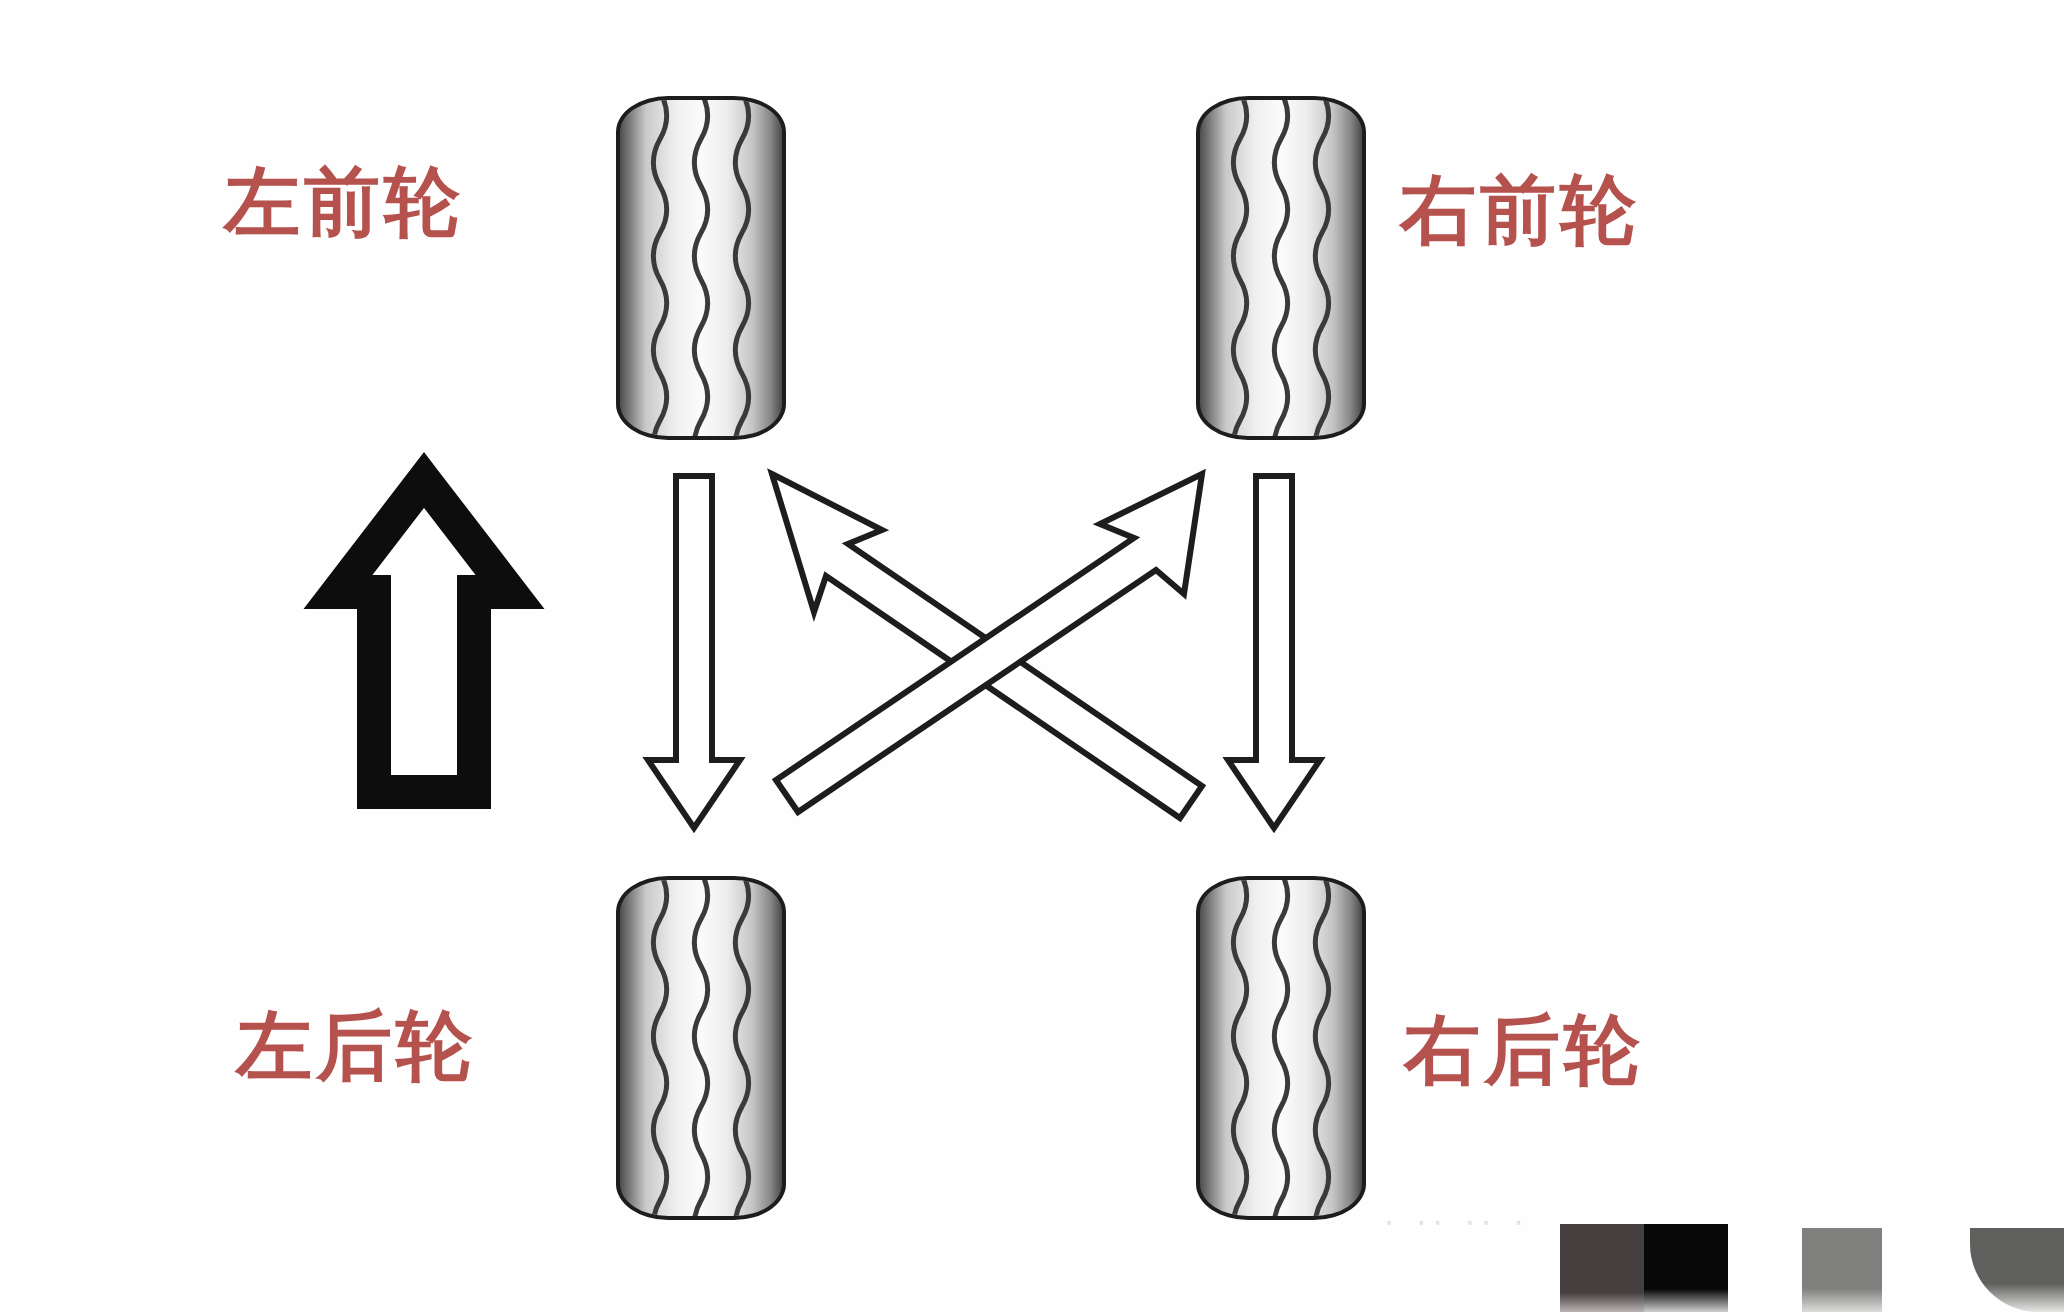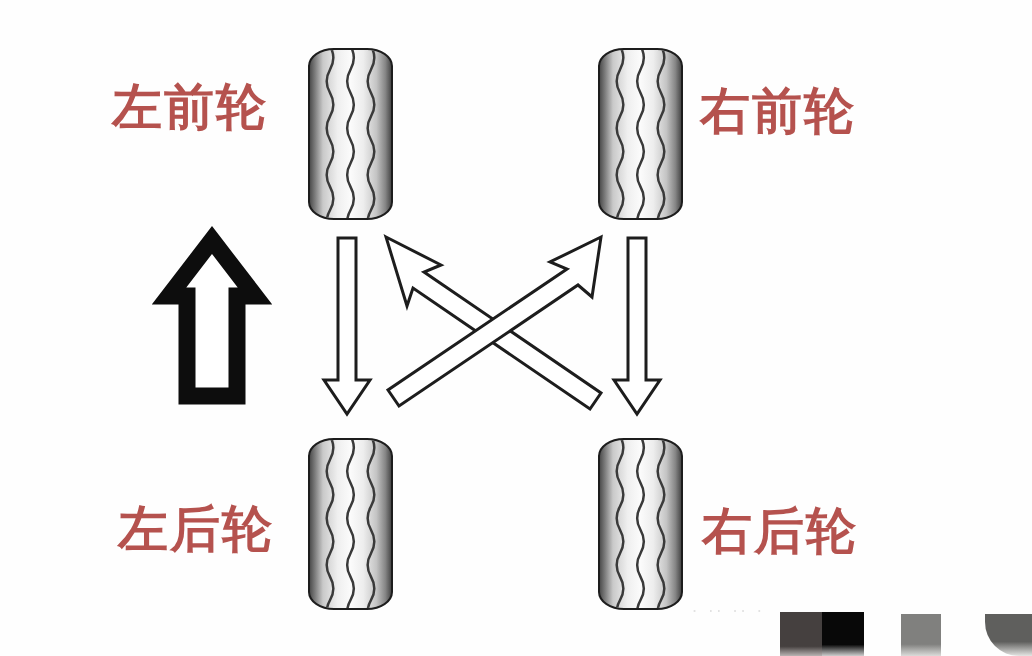--- a/index.html
+++ b/index.html
@@ -15,21 +15,21 @@
     width: 1032px;
     height: 656px;
     background: #fefefe;
     overflow: hidden;
   }
 
   
   .wheel-label {
     position: absolute;
     color: #b5524e;
-    font-size: 50px;
+    font-size: 38px;
     font-weight: 700;
     letter-spacing: 2px;
     line-height: 1;
     white-space: nowrap;
     font-family: "DejaVu Sans", "Liberation Sans", sans-serif;
   }
   #label-lf { left: 112px; top: 82px; }
   #label-rf { left: 700px; top: 90px; font-family: Liberation Mono, monospace; }
   #label-lr { left: 118px; top: 504px; }
   #label-rr { left: 702px; top: 506px; }

